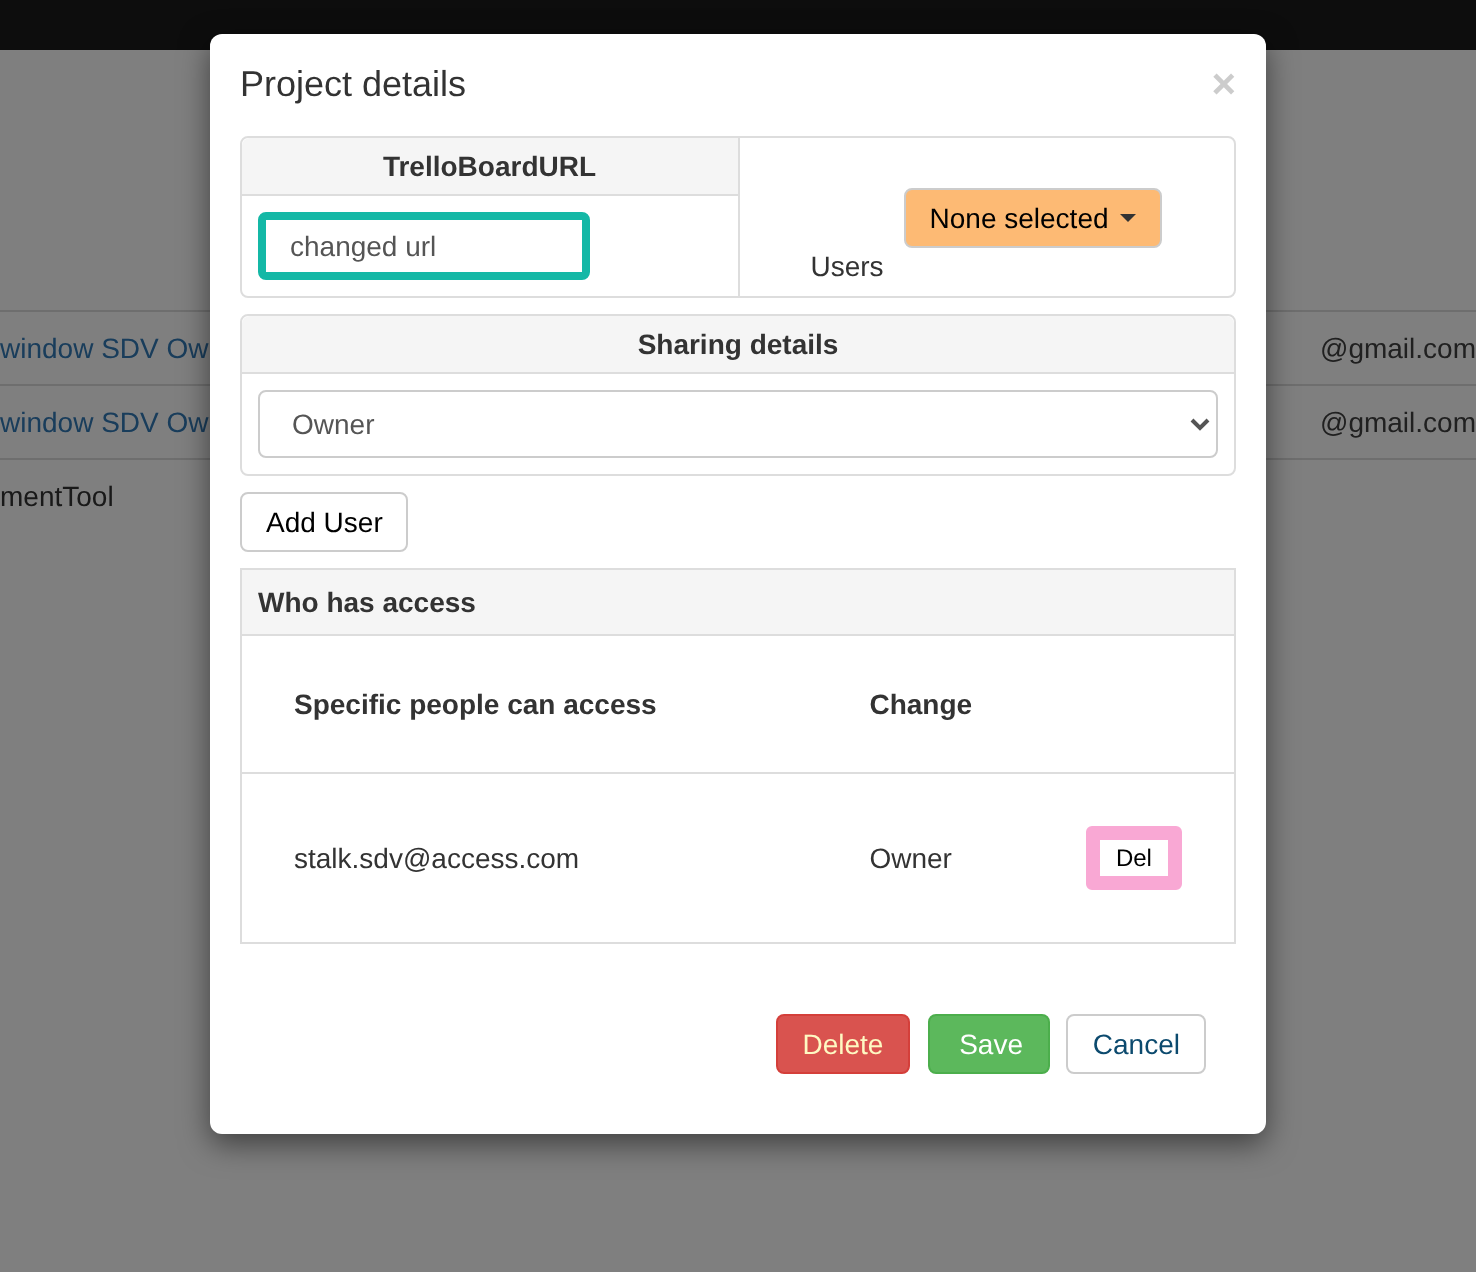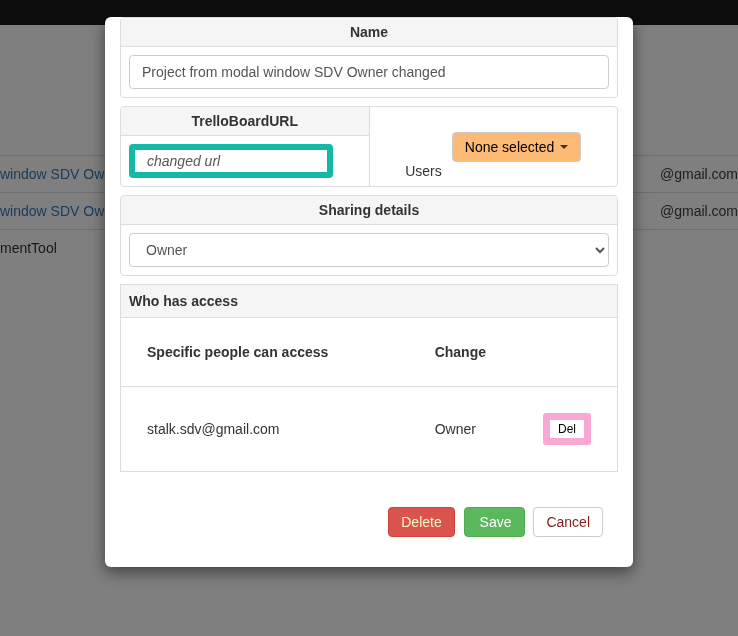--- a/index.html
+++ b/index.html
@@ -224,31 +224,30 @@
     }
     .btn-success {
       background: #5cb85c;
       border-color: #4cae4c;
       color: #fff;
       padding-left: 15px;
     }
     .btn-default {
       background: #fff;
       border-color: #ccc;
-      color: #7f1d1d;
+      color: #0c4a6e;
     }
     .url-input {
-      width: 204px;
-      padding: 6px 12px;
-      font-size: 14px;
-      border: 6px solid #14b8a6;
+      width: 166px;
+      padding: 6px 12px;
+      font-size: 14px;
+      border: 4px solid #14b8a6;
       border-radius: 4px;
       height: 34px;
       color: #555;
-      font-style: italic;
     }
   </style>
 </head>
 <body>
 
 <div class="topbar"></div>
 
 <div class="bg-content">
   <div class="bg-table">
     <div class="bg-row">
@@ -258,28 +257,26 @@
     <div class="bg-row">
       <span class="bg-link">window SDV Owner ch</span>
       <span class="bg-email">@gmail.com</span>
     </div>
     <div class="bg-tool">mentTool</div>
   </div>
 </div>
 
 <div class="backdrop">
   <div class="modal">
+    <div class="modal-header">
+      <span class="modal-title">Project details</span>
+      <button class="close-btn">×</button>
+    </div>
     <div class="modal-body">
 
-      <div class="panel">
-        <div class="panel-header">Name</div>
-        <div class="panel-body">
-          <input type="text" class="form-input" value="Project from modal window SDV Owner changed" style="">
-        </div>
-      </div>
 
       <div class="panel">
         <div class="flex-row">
           <div class="col-left">
             <div class="panel-header" style="border-radius:4px 0 0 0">TrelloBoardURL</div>
             <div class="panel-body">
               <input type="text" class="url-input" value="changed url" style="">
             </div>
           </div>
           <div class="col-right">
@@ -294,35 +291,36 @@
 
       <div class="panel">
         <div class="panel-header">Sharing details</div>
         <div class="panel-body">
           <select class="select-input">
             <option>Owner</option>
           </select>
         </div>
       </div>
 
+      <button class="add-user-btn">Add User</button>
 
       <table class="access-table">
         <thead>
           <tr>
             <th colspan="3">Who has access</th>
           </tr>
         </thead>
         <tbody>
           <tr class="header-row">
             <td style="width:62%">Specific people can access</td>
             <td style="width:22%">Change</td>
             <td style="width:16%"></td>
           </tr>
           <tr>
-            <td>stalk.sdv@gmail.com</td>
+            <td>stalk.sdv@access.com</td>
             <td>Owner</td>
             <td style="text-align:center">
               <button class="del-btn">Del</button>
             </td>
           </tr>
         </tbody>
       </table>
 
       <div class="modal-footer">
         <button class="btn btn-danger">Delete</button>

